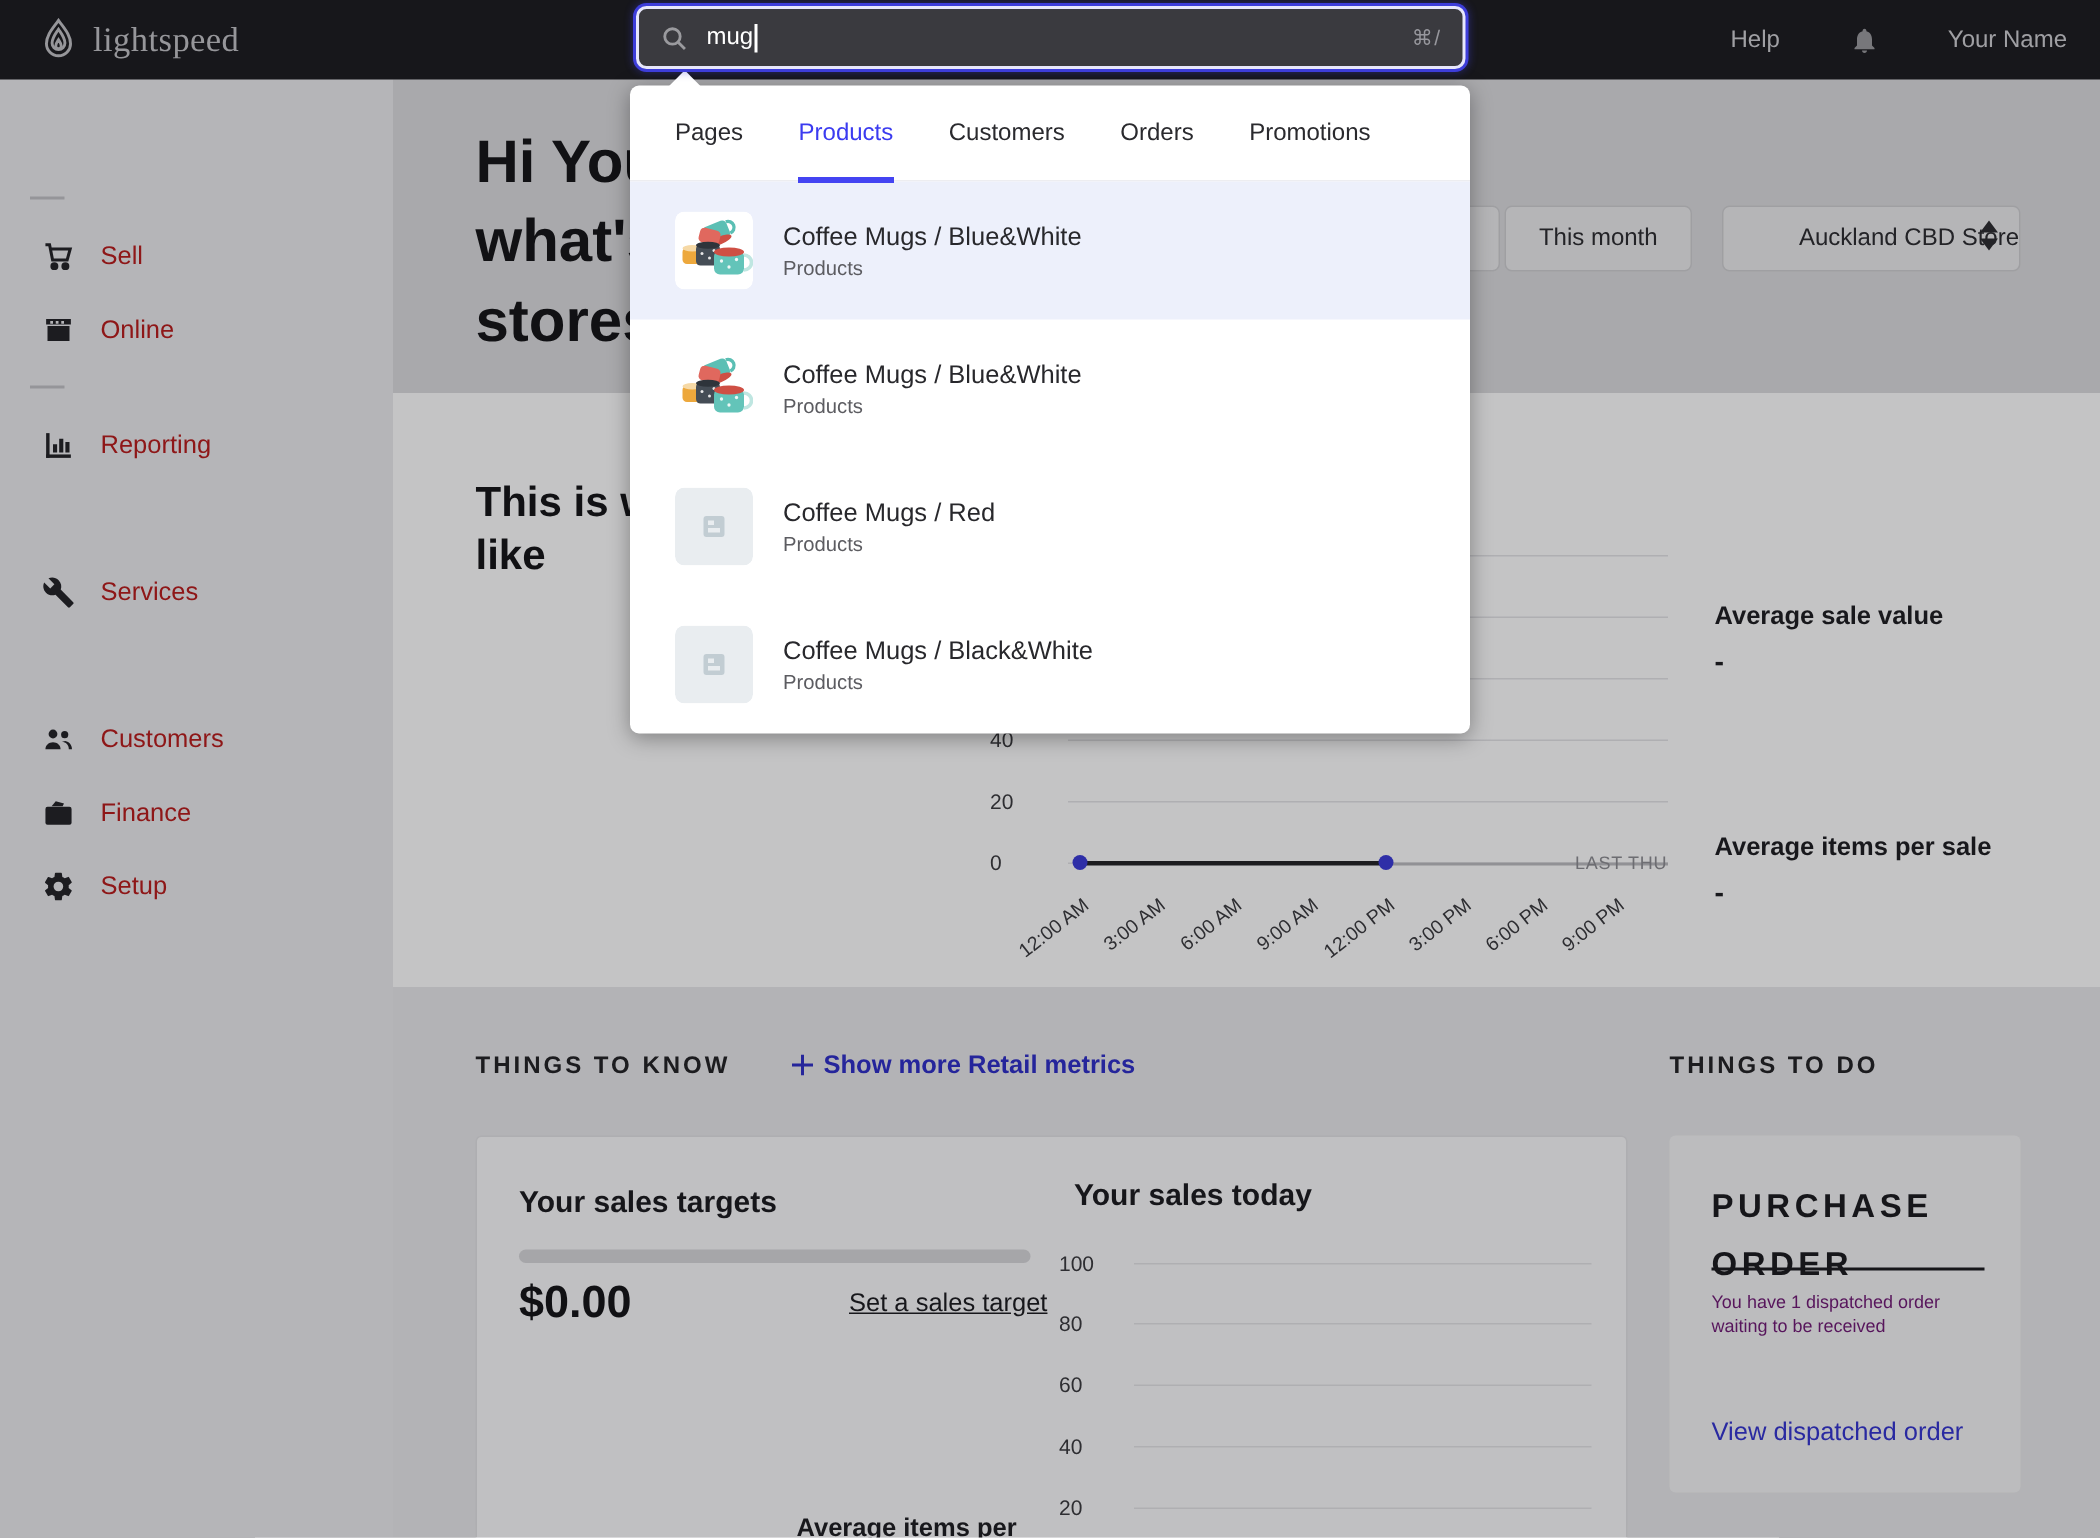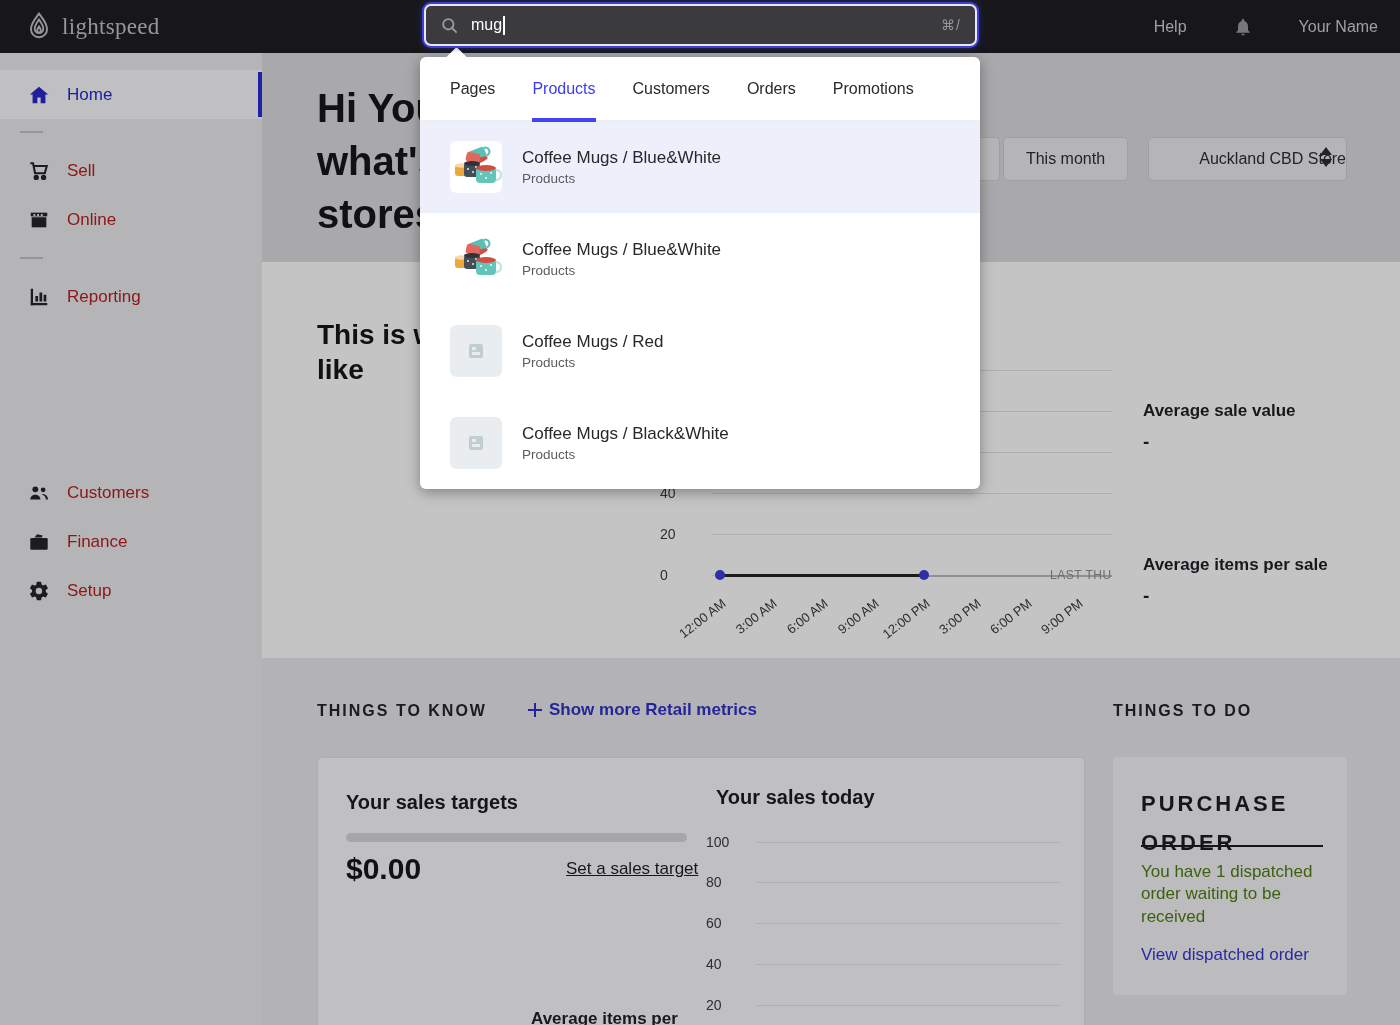--- a/index.html
+++ b/index.html
@@ -72,21 +72,21 @@
   .progress { position:absolute; left:28px; top:75px; width:341px; height:9px; border-radius:5px; background:#d8d8db; }
   .amount { position:absolute; left:28px; top:94px; font-size:30px; font-weight:bold; color:#141417; }
   .target-link { position:absolute; left:248px; top:101px; font-size:17px; color:#1c1c20; text-decoration:underline; cursor:pointer; }
   .today-grid { left:438px; width:305px; }
   .today-ytick { left:388px; width:42px; }
   .partial-metric { position:absolute; left:213px; top:251px; font-size:17px; font-weight:bold; color:#1e1e22; }
 
   .po-card { position:absolute; left:851px; top:99px; width:234px; height:238px; background:#f5f5f6; border-radius:4px; }
   .po-title { position:absolute; left:28px; top:28px; width:180px; font-size:22px; font-weight:bold; letter-spacing:3px; line-height:1.75; color:#1b1b1f; }
   .po-rule { position:absolute; left:28px; top:88px; width:182px; height:2px; background:#1b1b1f; }
-  .po-body { position:absolute; left:28px; top:104px; width:185px; font-size:17px; line-height:1.32; color:#4d7c0f; }
+  .po-body { position:absolute; left:28px; top:104px; width:185px; font-size:12px; line-height:1.32; color:#701a75; }
   .po-link { position:absolute; left:28px; top:188px; font-size:17px; color:#3434d0; cursor:pointer; }
 
   
   .dropdown { position:absolute; left:420px; top:57px; width:560px; height:432px; background:#fff; border-radius:6px;
     box-shadow:0 3px 14px rgba(0,0,0,.35); z-index:90; }
   .pointer { position:absolute; top:-7px; left:29px; width:15px; height:15px; background:#fff; transform:rotate(45deg); }
   .tabs { display:flex; align-items:center; gap:37px; height:64px; padding:0 30px; border-bottom:1px solid #ededf0; }
   .tab { font-size:16px; color:#2a2a2e; cursor:pointer; position:relative; height:64px; display:flex; align-items:center; }
   .tab.active { color:#3b3bf0; }
   .tab.active::after { content:""; position:absolute; left:0; right:0; bottom:-1px; height:4px; background:#4444f2; }
@@ -95,28 +95,20 @@
   .thumb { width:52px; height:52px; border-radius:6px; flex:0 0 52px; overflow:hidden; }
   .r-title { font-size:17px; color:#28282c; }
   .r-sub { font-size:13.5px; color:#5c5c61; margin-top:3px; }
 
   svg { display:block; }
 </style>
 </head>
 <body>
 
 <div class="sidebar">
-  <div class="side-item active" style="top:17px">
-    <span class="ic">
-      <svg width="22" height="22" viewBox="0 0 24 24" fill="#2525cc">
-          <path d="M12 3l10 8.5h-3V21h-5.2v-6.3H10.2V21H5v-9.5H2z"></path>
-        </svg>
-    </span>
-    <span class="lbl">Home</span>
-  </div>
   <div class="side-div" style="top:78px"></div>
   <div class="side-item" style="top:93px">
     <span class="ic">
       <svg width="22" height="22" viewBox="0 0 24 24" fill="none" stroke="#232327" stroke-width="2.2">
           <path d="M2.5 3.5h3l2.2 11h10.6l2.2-8H6.5"></path>
           <circle cx="9" cy="19" r="1.8" fill="#232327"></circle>
           <circle cx="17" cy="19" r="1.8" fill="#232327"></circle>
         </svg>
     </span>
     <span class="lbl">Sell</span>
@@ -134,20 +126,28 @@
   <div class="side-div" style="top:204px"></div>
   <div class="side-item" style="top:219px">
     <span class="ic">
       <svg width="22" height="22" viewBox="0 0 24 24" fill="#232327">
           <path d="M3 3h2.5v18H3z"></path>
           <path d="M3 18.5h18V21H3z"></path>
           <path d="M8 11h3v6H8zM12.5 7h3v10h-3zM17 9.5h3V17h-3z"></path>
         </svg>
     </span>
     <span class="lbl">Reporting</span>
+  </div>
+  <div class="side-item" style="top:317px">
+    <span class="ic">
+      <svg width="22" height="22" viewBox="0 0 24 24" fill="#232327">
+          <path d="M22.7 19l-9.1-9.1c.9-2.3.4-5-1.5-6.9-2-2-5-2.4-7.4-1.3L9 6 6 9 1.6 4.7C.4 7.1.9 10.1 2.9 12.1c1.9 1.9 4.6 2.4 6.9 1.5l9.1 9.1c.4.4 1 .4 1.4 0l2.3-2.3c.5-.4.5-1.1.1-1.4z"></path>
+        </svg>
+    </span>
+    <span class="lbl">Services</span>
   </div>
   <div class="side-item" style="top:415px">
     <span class="ic">
       <svg width="22" height="22" viewBox="0 0 24 24" fill="#232327">
           <circle cx="8" cy="8" r="3.2"></circle>
           <path d="M2.5 19c0-3 2.5-5 5.5-5s5.5 2 5.5 5z"></path>
           <circle cx="16.5" cy="8.5" r="2.6"></circle>
           <path d="M14.5 13.6c2.9.2 5 2.2 5 5.4h2.3c0-3-2-5.4-4.8-5.9z"></path>
         </svg>
     </span>

